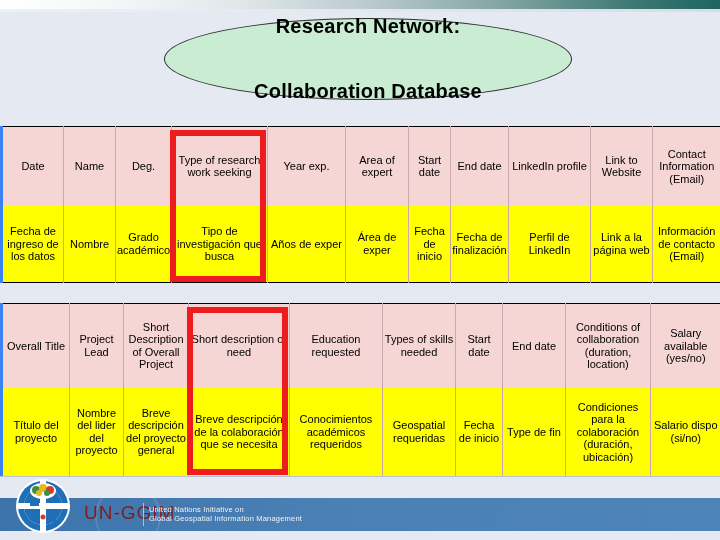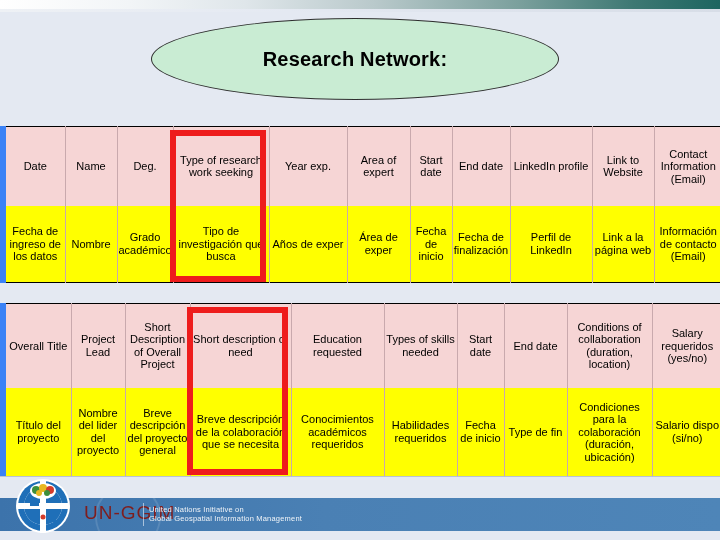--- a/index.html
+++ b/index.html
@@ -13,21 +13,21 @@
   .topbar{
     position:absolute;top:0;left:0;width:720px;height:9px;
     background:linear-gradient(to right,#ffffff 0%,#f2f5f7 18%,#dfe6ea 34%,#b9c9cb 52%,#7ba09d 72%,#3d7873 88%,#1d6560 100%);
   }
   .topbar-shadow{
     position:absolute;top:9px;left:0;width:720px;height:3px;
     background:linear-gradient(to right,#eef1f5 0%,#e4e9f2 40%,#d7dde7 100%);
   }
   
   .title-ellipse{
-    position:absolute;left:151px;top:18px;width:408px;height:82px;
+    position:absolute;left:164px;top:18px;width:408px;height:82px;
     background:#c9ecd3;border:1px solid #2f2f2f;border-radius:50%;
     display:flex;flex-direction:column;align-items:center;justify-content:center;
     box-sizing:border-box;
     gap:40px;
   }
   .title-line{
     color:#000;font-size:20px;font-weight:bold;line-height:25px;
     letter-spacing:.2px;text-align:center;
   }
   
@@ -37,21 +37,21 @@
     border-top:1px solid #000;border-bottom:1px solid #000;
   }
   .tbl td{
     border-left:1px solid #c9a9ad;border-right:1px solid #c9a9ad;
     text-align:center;vertical-align:middle;
     font-size:11px;line-height:12.5px;color:#000;
     padding:2px 1px;box-sizing:border-box;
   }
   .tbl tr.hdr td{background:#f6d5d5;height:79px;}
   .tbl tr.esp td{background:#ffff00;height:77px;}
-  .tbl td.edge-l{border-left:6px solid #3b82f6;}
+  .tbl td.edge-l{border-left:3px solid #3b82f6;}
   .tbl td.edge-r{border-right:2px solid #1d4ed8;}
   #table1{top:126px;}
   #table2{top:303px;}
   #table2 tr.hdr td{height:84px;}
   #table2 tr.esp td{height:89px;}
   
   .redbox{
     position:absolute;border:6px solid #ee1c1c;
     box-sizing:border-box;pointer-events:none;
   }
@@ -87,20 +87,21 @@
   }
 </style>
 </head>
 <body>
 
 <div class="topbar"></div>
 <div class="topbar-shadow"></div>
 
 <div class="title-ellipse">
   <div class="title-line">Research Network:</div>
+  <div class="title-line">Collaboration Database</div>
 </div>
 
 <table class="tbl" id="table1">
   <colgroup>
     <col style="width:62px">
       <col style="width:52px">
       <col style="width:56px">
       <col style="width:96px">
     <col style="width:78px">
       <col style="width:63px">
@@ -157,29 +158,29 @@
       <tr class="hdr">
     <td class="edge-l">Overall Title</td>
     <td>Project Lead</td>
     <td>Short Description of Overall Project</td>
     <td>Short description of need</td>
     <td>Education requested</td>
     <td>Types of skills needed</td>
     <td>Start date</td>
     <td>End date</td>
     <td>Conditions of collaboration (duration, location)</td>
-    <td class="edge-r">Salary requeridos (yes/no)</td>
+    <td class="edge-r">Salary available (yes/no)</td>
   </tr>
   <tr class="esp">
     <td class="edge-l">Título del proyecto</td>
     <td>Nombre del lider del proyecto</td>
     <td>Breve descripción del proyecto general</td>
     <td>Breve descripción de la colaboración que se necesita</td>
     <td>Conocimientos académicos requeridos</td>
-    <td>Habilidades requeridos</td>
+    <td>Geospatial requeridas</td>
     <td>Fecha de inicio</td>
     <td>Type de fin</td>
     <td>Condiciones para la colaboración (duración, ubicación)</td>
     <td class="edge-r">Salario dispo (si/no)</td>
   </tr>
 </tbody>
   </table>
 
 <div class="redbox" id="redbox1"></div>
 <div class="redbox" id="redbox2"></div>

